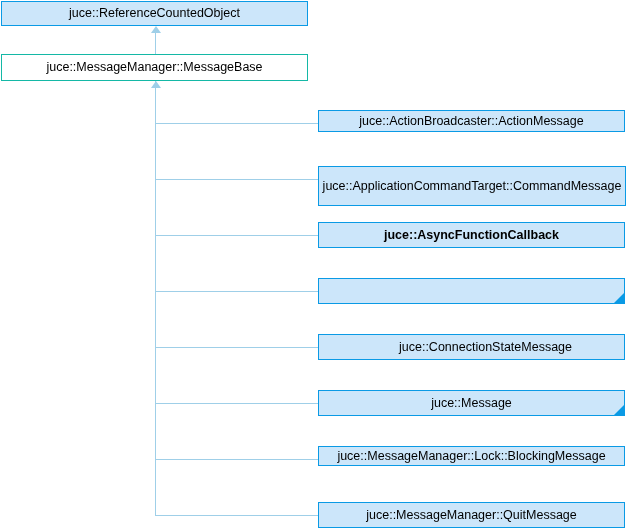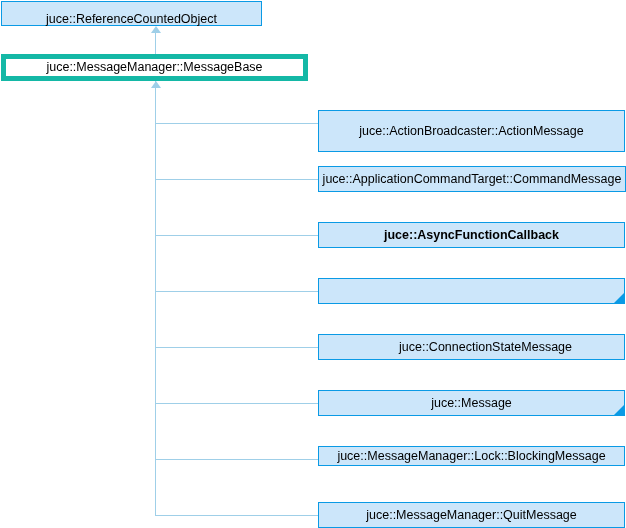--- a/index.html
+++ b/index.html
@@ -28,21 +28,21 @@
     color: #000000;
     white-space: nowrap;
     letter-spacing: 0px;
   }
   .node.blue {
     background: #cce6fa;
     border: 1px solid #0a9ae5;
   }
   .node.root {
     background: #ffffff;
-    border: 5px solid #14b8a6;
+    border: 1px solid #14b8a6;
   }
   .node .label {
     pointer-events: none;
   }
   .fold {
     position: absolute;
     right: 0px;
     bottom: 0px;
     width: 0;
     height: 0;
@@ -66,43 +66,43 @@
     border-left: 5px solid transparent;
     border-right: 5px solid transparent;
     border-bottom: 7px solid #9fcfe8;
   }
 </style>
 </head>
 <body>
 
 <div id="diagram">
 
-  <div class="node blue" id="node-base" style="left: 1px; top: 1px; width: 261px; height: 25px; align-items: flex-end;">
+  <div class="node blue" id="node-base" style="left: 1px; top: 1px; width: 307px; height: 25px;">
     <span class="label">juce::ReferenceCountedObject</span>
   </div>
 
   <div class="node root" id="node-focus" style="left: 1px; top: 54px; width: 307px; height: 27px;">
     <span class="label">juce::MessageManager::MessageBase</span>
   </div>
 
   <div class="edge v" id="arrow1-line" style="left: 155px; top: 33px; height: 21px;"></div>
   <div class="arrow" id="arrow1-head" style="left: 151px; top: 26px;"></div>
 
   <div class="edge v" id="arrow2-line" style="left: 155px; top: 81px; height: 7px;"></div>
   <div class="arrow" id="arrow2-head" style="left: 151px; top: 81px;"></div>
 
   <div class="edge v" id="trunk" style="left: 155px; top: 88px; height: 427px;"></div>
 
   <div id="derived-layer">
       <div class="edge h" style="left: 155px; top: 123px; width: 163px;"></div>
-      <div class="node blue" style="left: 318px; top: 110px; width: 307px; height: 42px;">
+      <div class="node blue" style="left: 318px; top: 110px; width: 307px; height: 22px;">
         <span class="label">juce::ActionBroadcaster::ActionMessage</span>
       </div>
       <div class="edge h" style="left: 155px; top: 179px; width: 163px;"></div>
-      <div class="node blue" style="left: 318px; top: 166px; width: 308px; height: 26px;">
+      <div class="node blue" style="left: 318px; top: 166px; width: 308px; height: 40px;">
         <span class="label">juce::ApplicationCommandTarget::CommandMessage</span>
       </div>
       <div class="edge h" style="left: 155px; top: 235px; width: 163px;"></div>
       <div class="node blue" style="left: 318px; top: 222px; width: 307px; height: 26px; font-weight: bold;">
         <span class="label">juce::AsyncFunctionCallback</span>
       </div>
       <div class="edge h" style="left: 155px; top: 291px; width: 163px;"></div>
       <div class="node blue" style="left: 318px; top: 278px; width: 307px; height: 26px;">
         <div class="fold"></div>
       </div>

